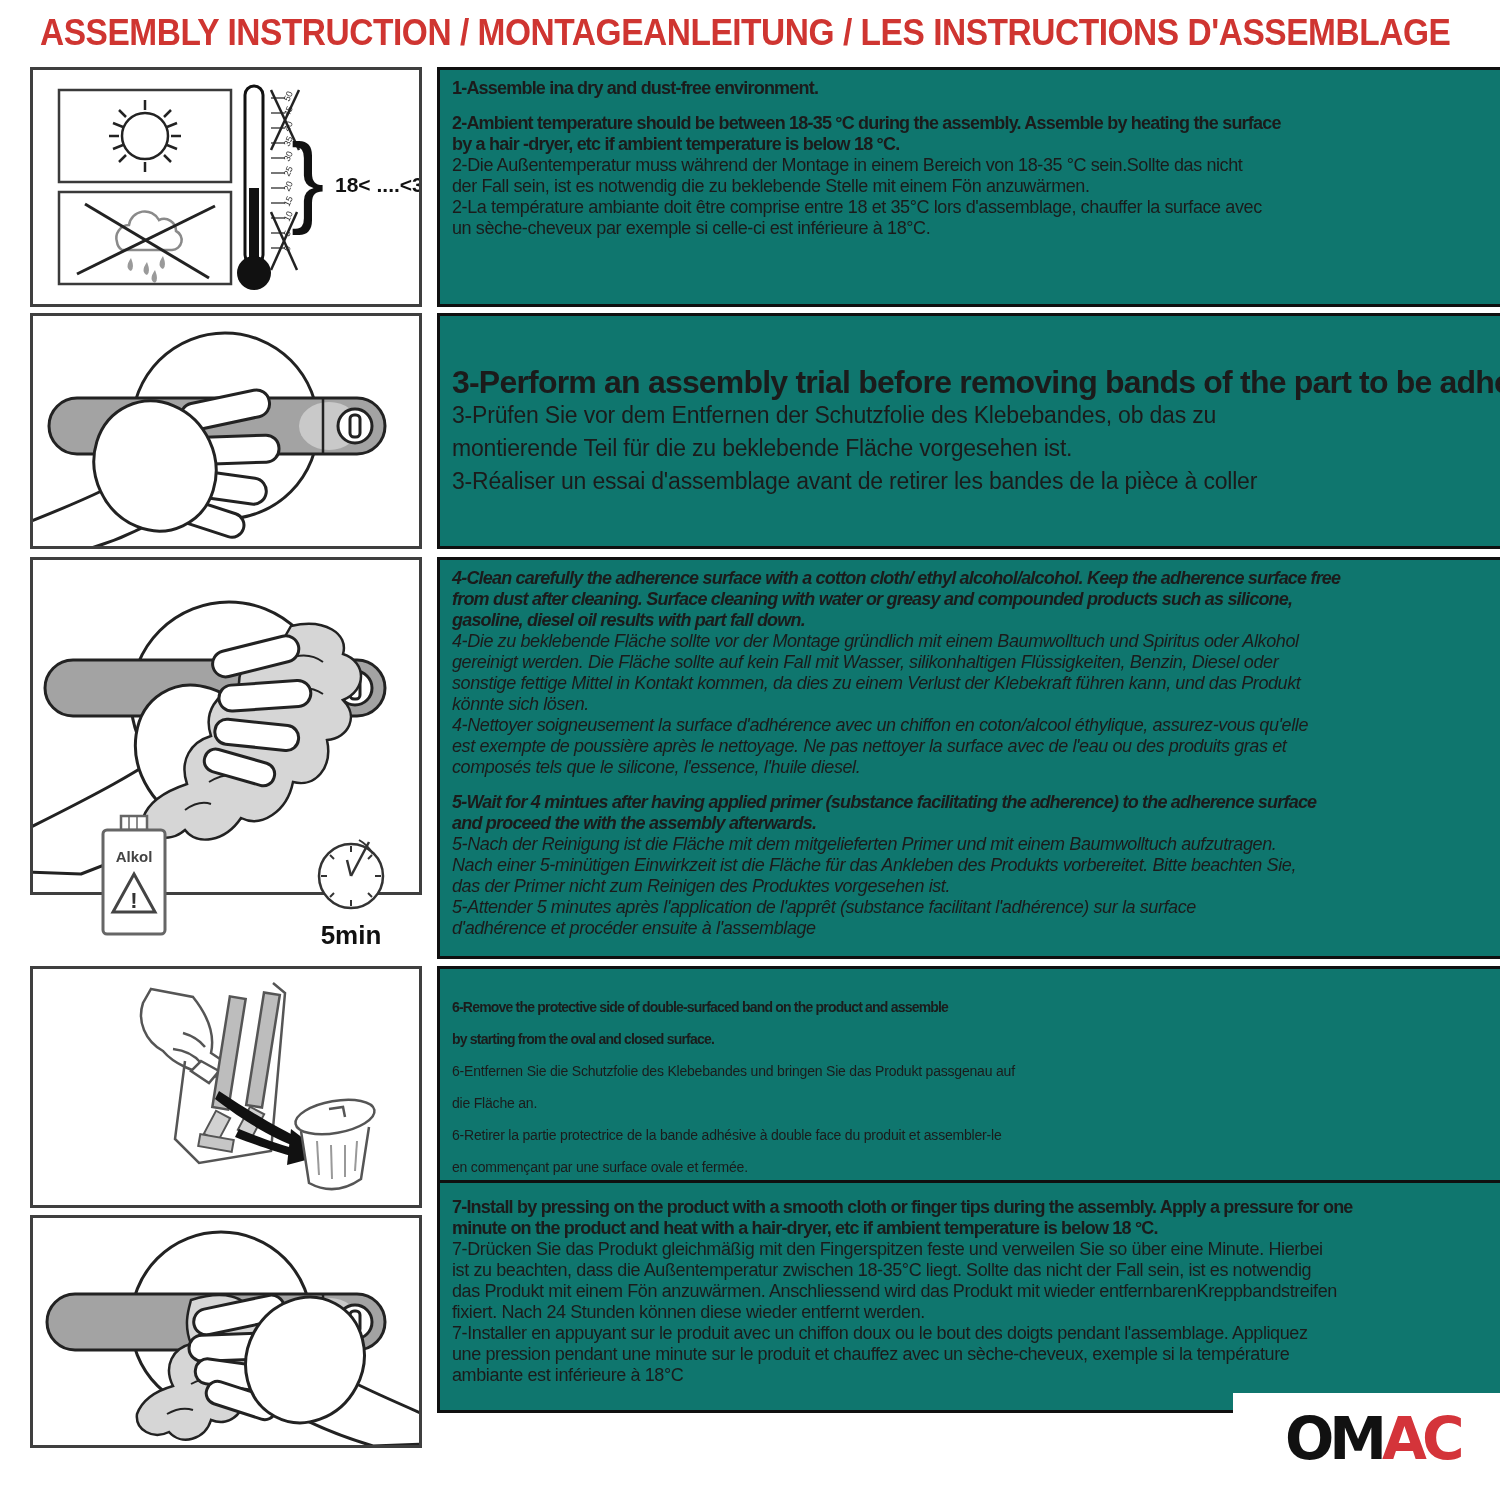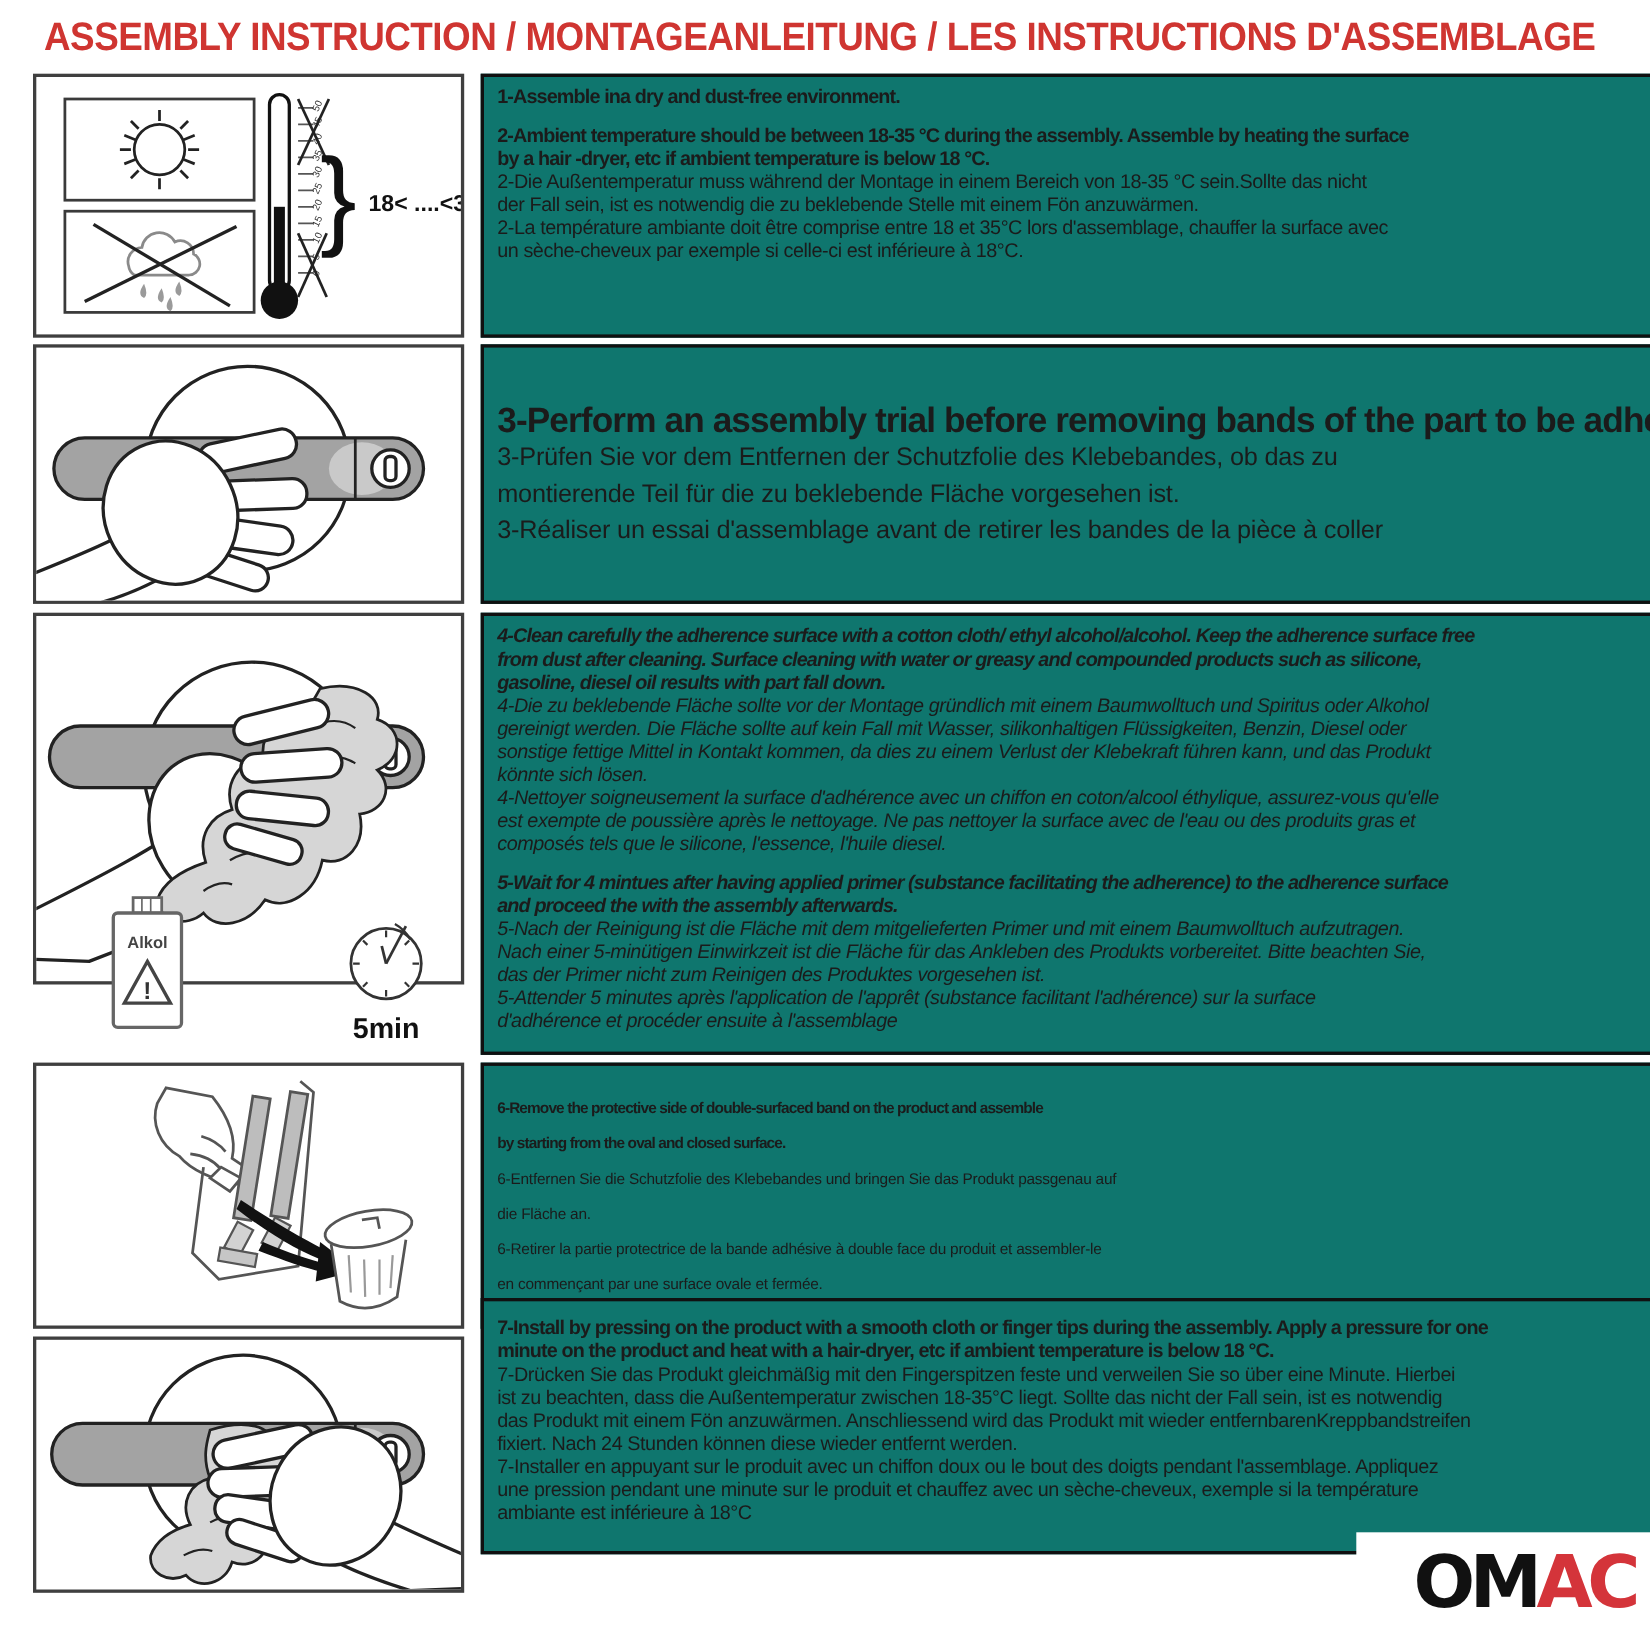--- a/index.html
+++ b/index.html
@@ -28,21 +28,21 @@
   .t-lg{font-size:23px;line-height:33px;letter-spacing:-0.2px;}
   .t-lg p.b{font-size:32px;line-height:34px;}
   .t-md{font-size:14px;line-height:32px;letter-spacing:-0.2px;}
   .center{display:flex;flex-direction:column;justify-content:center;padding-top:0;padding-bottom:0;}
   .pt14{padding-top:14px;}
   svg{display:block;}
   .logo{
     position:absolute;left:1233px;top:1393px;width:267px;height:92px;
     background:#fff;display:flex;align-items:center;padding-left:52px;
     box-sizing:border-box;font-family:"DejaVu Sans",sans-serif;
-    font-weight:800;font-size:66px;letter-spacing:-5px;line-height:1;
+    font-weight:800;font-size:58px;letter-spacing:-5px;line-height:1;
   }
   .logo .blk{color:#111111;}
   .logo .red{color:#d4343a;}
 </style>
 </head>
 <body>
 
 <div class="title">ASSEMBLY INSTRUCTION / MONTAGEANLEITUNG / LES INSTRUCTIONS D'ASSEMBLAGE</div>
 
 <div class="imgbox" style="top:67px;height:240px;">

